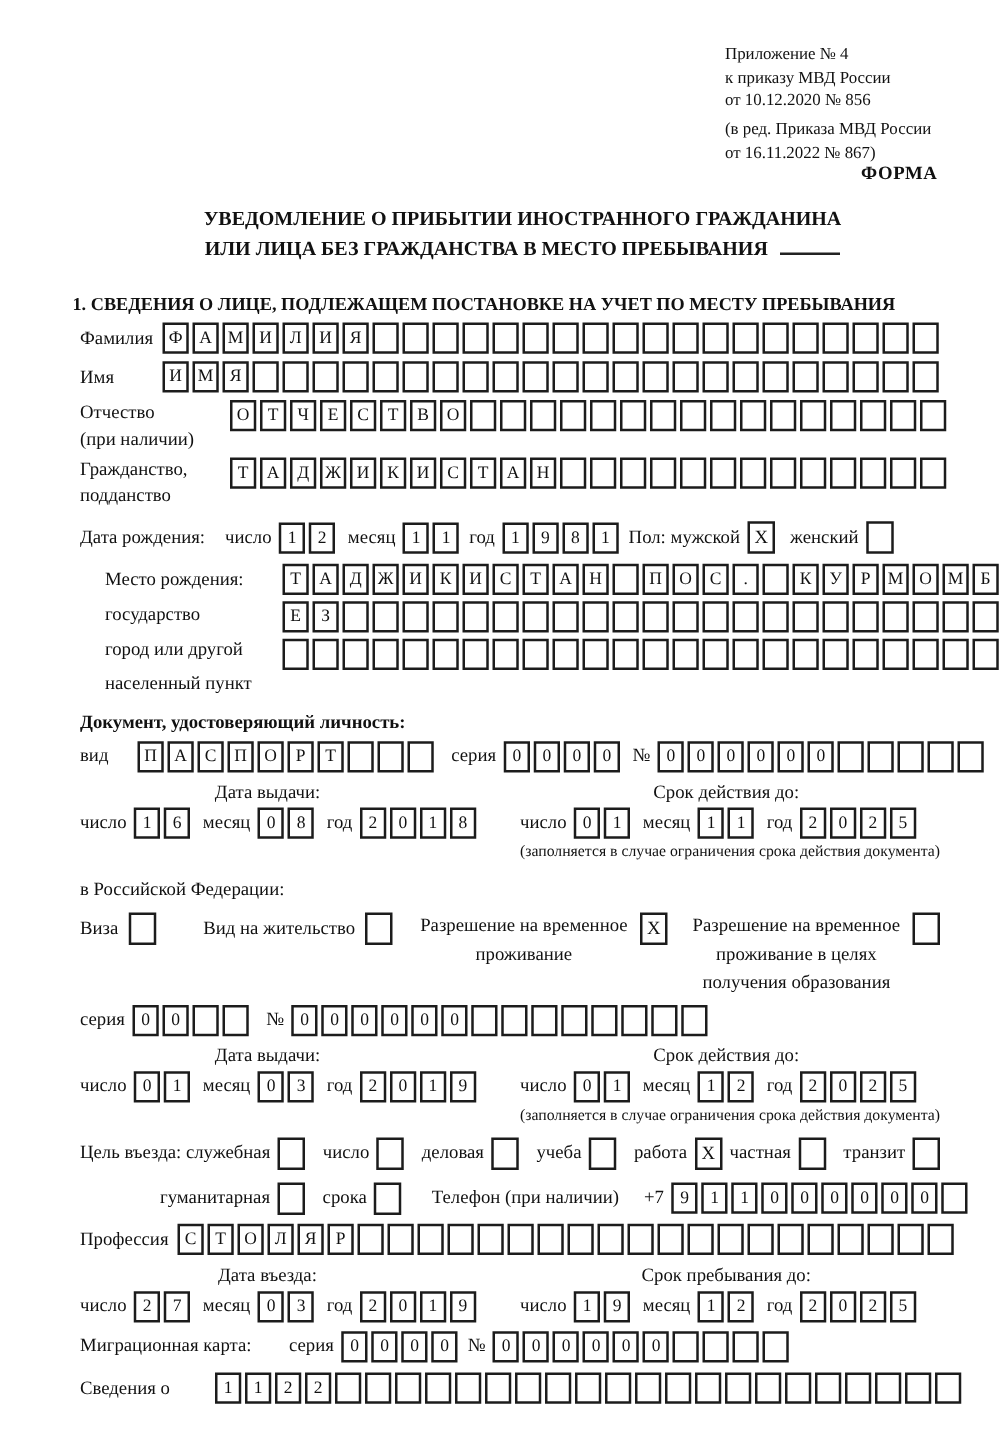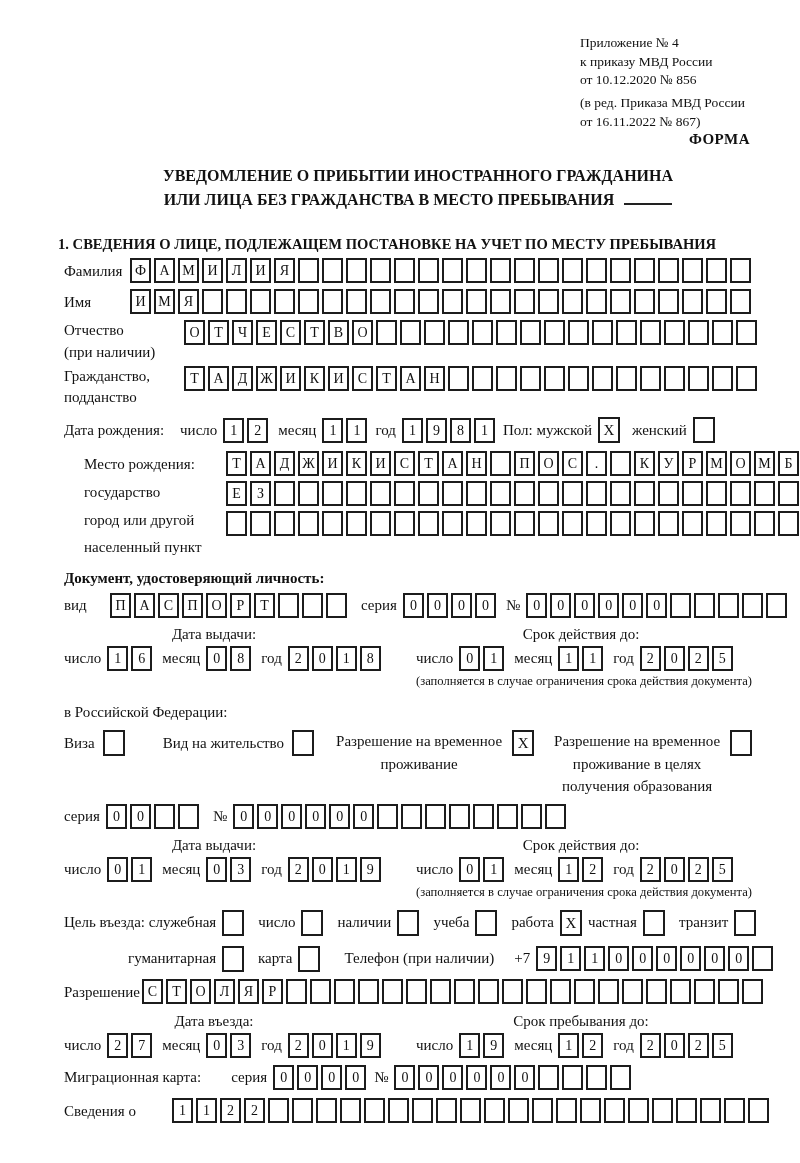--- a/index.html
+++ b/index.html
@@ -544,55 +544,55 @@
       </div>
       <div class="dp-note">(заполняется в случае ограничения срока действия документа)</div>
     </div>
   </div>
 
   <div class="purpose-row">
     <span class="p-lbl">Цель въезда: служебная</span>
     <span class="checkbox"></span>
     <span class="p-lbl">число</span>
     <span class="checkbox"></span>
-    <span class="p-lbl">наличии</span>
+    <span class="p-lbl">деловая</span>
     <span class="checkbox"></span>
     <span class="p-lbl">учеба</span>
     <span class="checkbox"></span>
     <span class="p-lbl">работа</span>
     <span class="checkbox" style="margin-right:6px;">X</span>
     <span class="p-lbl">частная</span>
     <span class="checkbox"></span>
     <span class="p-lbl">транзит</span>
     <span class="checkbox" style="margin-right:0;"></span>
   </div>
 
   <div class="purpose-row" style="padding-left:64px;">
     <span class="p-lbl">гуманитарная</span>
     <span class="checkbox"></span>
-    <span class="p-lbl">карта</span>
+    <span class="p-lbl">срока</span>
     <span class="checkbox" style="margin-right:24px;"></span>
     <span class="p-lbl" style="margin-right:20px;">Телефон (при наличии)</span>
     <span class="p-lbl">+7</span>
     <span class="cells">
         <span class="cell">9</span>
         <span class="cell">1</span>
         <span class="cell">1</span>
         <span class="cell">0</span>
         <span class="cell">0</span>
         <span class="cell">0</span>
         <span class="cell">0</span>
         <span class="cell">0</span>
         <span class="cell">0</span>
         <span class="cell"></span>
       </span>
   </div>
 
   <div class="form-row" style="margin-top:7px;">
-    <span class="lbl w-prof">Разрешение</span>
+    <span class="lbl w-prof">Профессия</span>
     <span class="cells">
         <span class="cell">С</span>
         <span class="cell">Т</span>
         <span class="cell">О</span>
         <span class="cell">Л</span>
         <span class="cell">Я</span>
         <span class="cell">Р</span>
         <span class="cell"></span>
         <span class="cell"></span>
         <span class="cell"></span>

